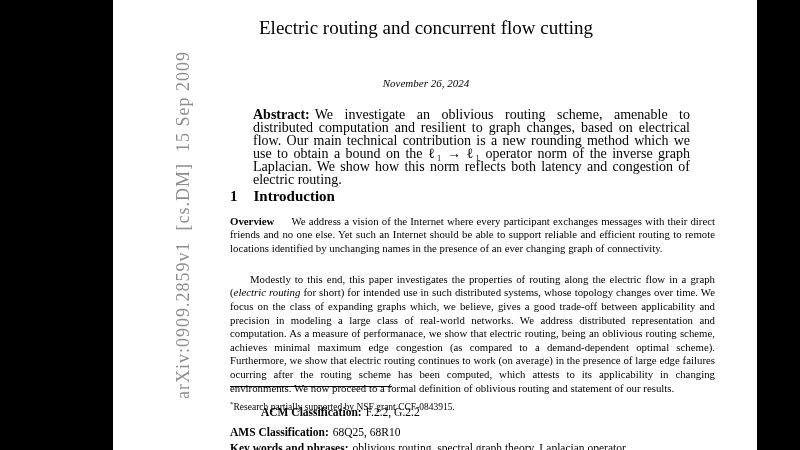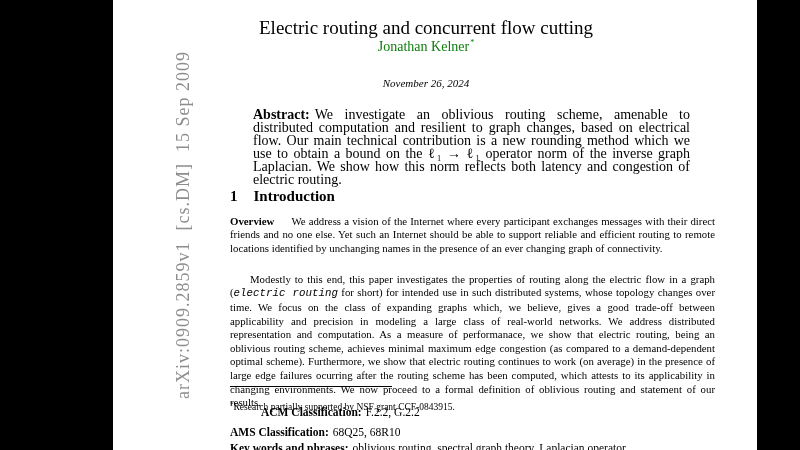--- a/index.html
+++ b/index.html
@@ -54,21 +54,21 @@
   .para1 {
     position: absolute; top: 204px; left: 0; width: 485px;
     font-size: 10.8px; line-height: 13.6px; text-align: justify;
   }
   .para1 .lbl { font-weight: bold; margin-right: 17px; }
   .para2 {
     position: absolute; top: 262px; left: 0; width: 485px;
     font-size: 10.8px; line-height: 13.6px; text-align: justify;
     text-indent: 20px;
   }
-  .para2 .em { font-style: italic; font-family: Liberation Mono, monospace; }
+  .para2 .em { font-style: italic; }
   .fnrule {
     position: absolute; top: 386px; left: 0; width: 162px;
     border: 0; border-top: 1px solid #000; margin: 0;
   }
   .footnote {
     position: absolute; top: 390px; left: 0; width: 485px;
     font-size: 9.5px;
   }
   .footnote sup { font-size: 7px; vertical-align: super; }
   .metaline { position: absolute; left: 0; font-size: 11.5px; white-space: nowrap; }
@@ -80,23 +80,20 @@
 </head>
 <body>
 
 <div class="page">
 
   <div class="stamp">arXiv:0909.2859v1  [cs.DM]  15 Sep 2009</div>
 
   <div class="front">
     <h1 class="title">Electric routing and concurrent flow cutting</h1>
     <div class="authors">
-      <span class="author">
-        <span>Jonathan Kelner</span><sup>*</sup>
-      </span>
     </div>
     <div class="date">November 26, 2024</div>
   </div>
 
   <p class="abstract">
     <span class="lbl">Abstract:</span><span>We investigate an oblivious routing scheme, amenable to distributed computation and resilient to graph changes, based on electrical flow. Our main technical contribution is a new rounding method which we use to obtain a bound on the ℓ₁ → ℓ₁ operator norm of the inverse graph Laplacian. We show how this norm reflects both latency and congestion of electric routing.</span>
   </p>
 
   <div class="bodycol">
 

